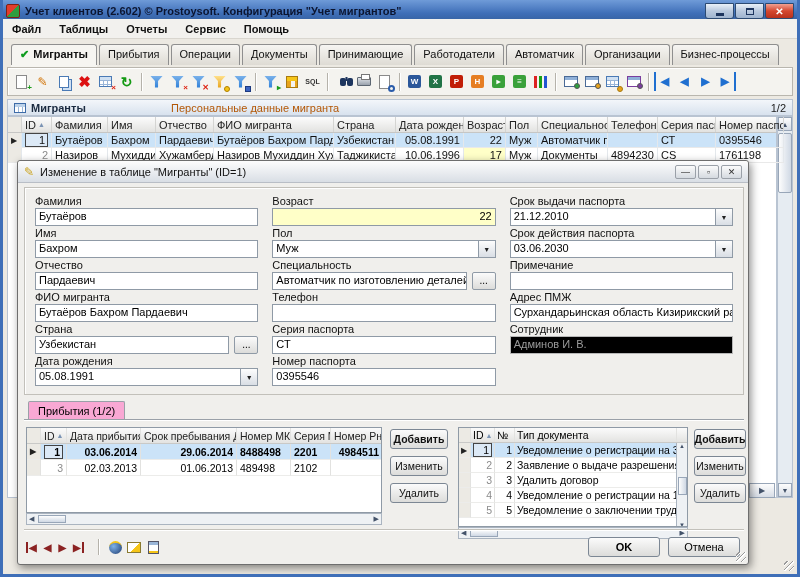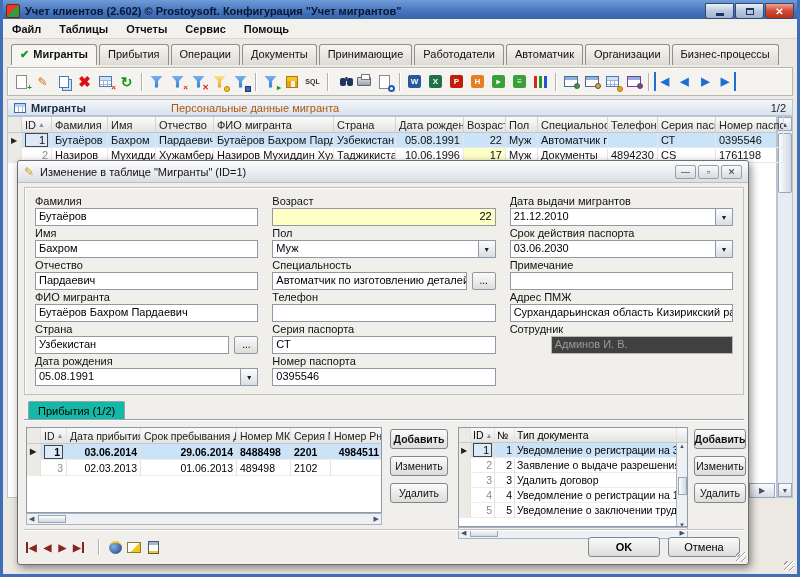--- a/index.html
+++ b/index.html
@@ -82,25 +82,25 @@
   .dtitle .pencil{color:#caa21a;margin-right:6px;font-size:12px;}
   .dtitle .txt{flex:1;}
   .dbtn{width:21px;height:14px;margin-left:2px;border:1px solid #9aa0a8;border-radius:2px;background:linear-gradient(180deg,#fbfbfb,#d5dae0);display:flex;align-items:center;justify-content:center;font-size:9px;color:#333;}
   .fieldspanel{position:absolute;left:6px;top:26px;width:720px;height:208px;border:1px solid #c2c0ba;box-shadow:inset 1px 1px 0 #fff;background:#f0efec;padding:7px 10px;display:grid;grid-template-columns:repeat(3,1fr);grid-template-rows:repeat(6,32px);grid-auto-flow:column;column-gap:14px;}
   .fld{overflow:hidden;}
   .flabel{font-size:11px;color:#111;height:13px;white-space:nowrap;}
   .ctl{display:flex;}
   .tb{flex:1;height:18px;border:1px solid #8f9aa6;background:#fff;font-size:11px;padding:1px 3px;white-space:nowrap;overflow:hidden;}
   .tb.right{text-align:right;}
   .tb.ylwf{background:var(--row-highlight,#ffffc8);}
-  .tb.disab{background:#404040;color:#9a9a9a;border-color:#b7b7b7;margin-left:41px;}
+  .tb.disab{background:#000000;color:#9a9a9a;border-color:#b7b7b7;}
   .carr{width:17px;height:18px;border:1px solid #8f9aa6;border-left:none;background:linear-gradient(180deg,#fdfdfd,#d9dee5);display:flex;align-items:center;justify-content:center;font-size:7px;color:#222;}
   .dots{width:24px;height:18px;margin-left:5px;border:1px solid #8f9aa6;border-radius:2px;background:linear-gradient(180deg,#fbfbfb,#dcdcda);font-size:10px;text-align:center;line-height:15px;}
   
-  .subtab{position:absolute;left:10px;top:240px;height:19px;padding:3px 9px 0 9px;background:#14b8a6;border:1px solid #9aa0a8;border-bottom:none;border-radius:2px 2px 0 0;font-size:11px;}
+  .subtab{position:absolute;left:10px;top:240px;height:19px;padding:3px 9px 0 9px;background:#f9a8d4;border:1px solid #9aa0a8;border-bottom:none;border-radius:2px 2px 0 0;font-size:11px;}
   .subline{position:absolute;left:6px;top:258px;width:720px;height:0;border-top:1px solid #9aa0a8;box-shadow:0 1px 0 #fff;}
   .atable{position:absolute;left:8px;top:266px;width:356px;height:86px;background:#fff;border:1px solid #8f9aa6;overflow:hidden;font-size:10.5px;}
   .ahead,.arow{display:flex;height:16px;}
   .ahead{background:linear-gradient(180deg,#fbfbfb,#e3e3e1);border-bottom:1px solid #c9c9c7;color:#222;}
   .ahead .c,.arow .c{border-right:1px solid #e2e2e0;padding:0 3px;display:flex;align-items:center;white-space:nowrap;overflow:hidden;}
   .arow .c{border-bottom:1px solid #ececea;}
   .arow.sel{background:var(--selection-blue,#cbe3f8);font-weight:bold;}
   .a-sel{width:14px;background:#eceae4;}
   .a-id{width:26px;justify-content:flex-end}.a-date{width:74px;justify-content:flex-end}.a-srok{width:96px;justify-content:flex-end}.a-mk{width:54px}.a-smk{width:40px}.a-rnr{width:52px;justify-content:flex-end}
   .ahead .a-id,.ahead .a-date,.ahead .a-srok,.ahead .a-rnr{justify-content:flex-start;}
@@ -436,21 +436,21 @@
           </div>
         </div>
       <div class="fld">
           <div class="flabel">Номер паспорта</div>
         <div class="ctl">
             <div class="tb">0395546</div>
           </div>
         </div>
 
       <div class="fld">
-          <div class="flabel">Дата выдачи мигрантов</div>
+          <div class="flabel">Срок выдачи паспорта</div>
         <div class="ctl">
             <div class="tb">21.12.2010</div>
             <div class="carr">▼</div>
           </div>
         </div>
       <div class="fld">
           <div class="flabel">Срок действия паспорта</div>
         <div class="ctl">
             <div class="tb">03.06.2030</div>
             <div class="carr">▼</div>

